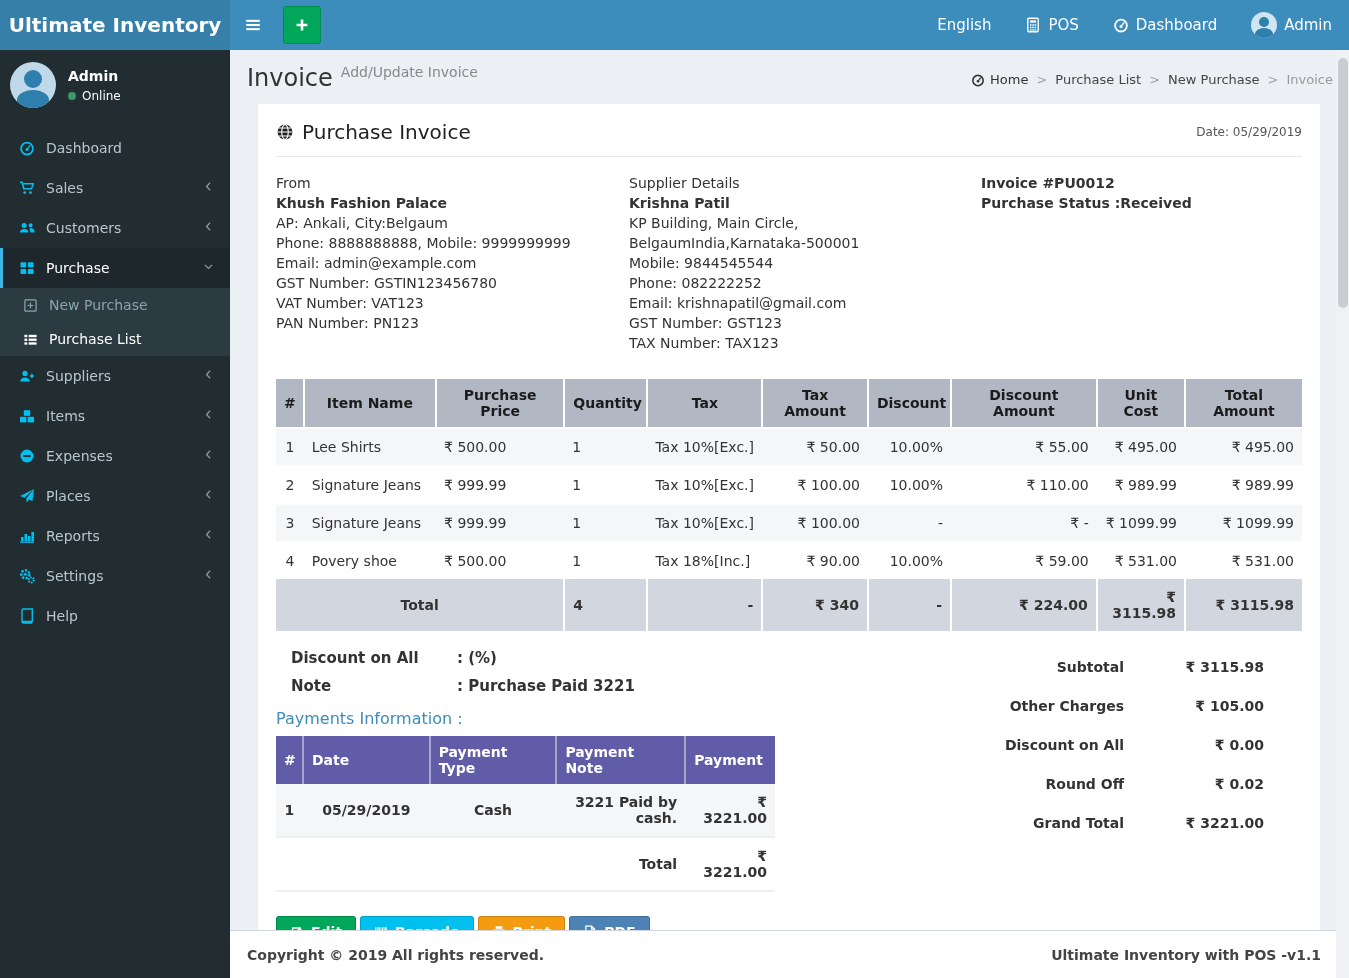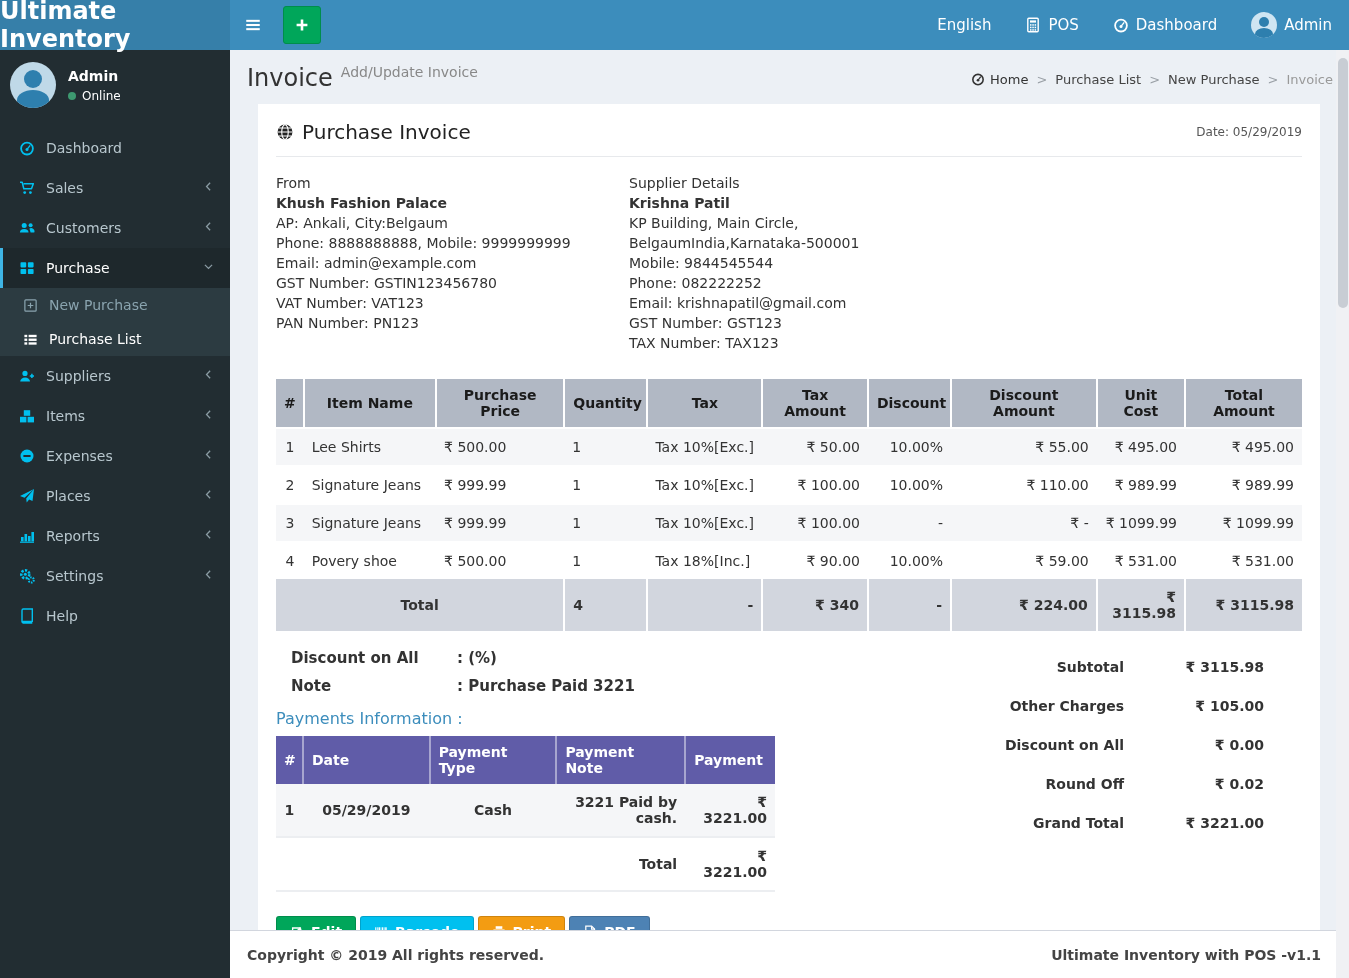--- a/index.html
+++ b/index.html
@@ -3,21 +3,21 @@
 <meta charset="utf-8">
 <style>
   * { margin:0; padding:0; box-sizing:border-box; }
   html,body { width:1349px; height:978px; overflow:hidden; }
   body { font-family:"DejaVu Sans","Liberation Sans",sans-serif; font-size:14px; color:#333;
          background:var(--contentbg); }
   .app { position:relative; width:1349px; height:978px; }
 
   
   .navbar { position:absolute; top:0; left:0; right:0; height:50px; background:var(--navbar); z-index:5; display:flex; }
-  .brand { width:230px; height:50px; background:var(--logobg); color:#fff; font-size:24px; font-weight:bold;
+  .brand { width:230px; height:50px; background:var(--logobg); color:#fff; font-size:20px; font-weight:bold;
            display:flex; align-items:center; justify-content:center; }
   .nav-left { display:flex; align-items:center; }
   .hamburger { width:45px; height:50px; display:flex; align-items:center; justify-content:center; cursor:pointer; color:#fff; }
   .add-btn { width:38px; height:38px; margin-left:8px; background:var(--green); border:1px solid #008d4c; border-radius:3px;
              display:flex; align-items:center; justify-content:center; cursor:pointer; }
   .nav-right { margin-left:auto; display:flex; align-items:center; color:#fff; }
   .nav-item { display:flex; align-items:center; gap:7px; padding:0 17px; height:50px; cursor:pointer; font-size:15px; }
   .nav-item svg { display:block; }
   .nav-avatar { width:26px; height:26px; border-radius:50%; overflow:hidden; background:#cfe5f2; position:relative; }
 
@@ -38,21 +38,21 @@
   .submenu-item { display:flex; align-items:center; gap:11px; padding:9px 15px 9px 22px; color:#8aa4af; cursor:pointer; font-size:14px; }
   .submenu-item.active { color:#fff; }
   .submenu-item .mi-icon { width:16px; display:flex; justify-content:center; }
 
   
   .content { position:absolute; left:230px; top:50px; right:0; bottom:0; background:var(--contentbg); overflow:hidden; }
   .content-header { padding:14px 16px 10px 17px; display:flex; align-items:flex-start; }
   .page-title { font-size:24px; color:#333; }
   .page-subtitle { font-size:14px; color:#888; margin-left:8px; }
   .breadcrumb { margin-left:auto; display:flex; align-items:center; gap:8px; font-size:13px; color:#444; padding-top:8px; }
-  .breadcrumb .bc-link { cursor:pointer; display:flex; align-items:flex-start; gap:5px; }
+  .breadcrumb .bc-link { cursor:pointer; display:flex; align-items:center; gap:5px; }
   .breadcrumb .sep { color:#9aa0a6; }
   .breadcrumb .bc-current { color:#999; }
 
   .card { background:#fff; margin:2px 29px 0 28px; padding:16px 18px 20px 18px; min-height:795px; }
   .card-titlebar { display:flex; align-items:center; padding-bottom:12px; border-bottom:1px solid #e7e9ec; }
   .card-title { font-size:20px; color:#222; display:flex; align-items:center; gap:8px; }
   .card-date { margin-left:auto; font-size:12px; color:#555; }
 
   .info-cols { display:flex; padding:16px 0 26px 0; }
   .info-col { line-height:20px; font-size:14px; color:#333; }
@@ -482,20 +482,24 @@
         </div>
         <div class="info-col col-supplier">
           <div class="info-head">Supplier Details</div>
           <div class="info-name">Krishna Patil</div>
           <div class="addr">KP Building, Main Circle, BelgaumIndia,Karnataka-500001</div>
           <div>Mobile: 9844545544</div>
           <div>Phone: 082222252</div>
           <div>Email: krishnapatil@gmail.com</div>
           <div>GST Number: GST123</div>
           <div>TAX Number: TAX123</div>
+        </div>
+        <div class="info-col col-meta">
+          <div>Invoice #PU0012</div>
+          <div>Purchase Status :Received</div>
         </div>
       </div>
 
       <table class="items-table">
         <colgroup>
           <col style="width:2.7%">
             <col style="width:12.9%">
             <col style="width:12.5%">
             <col style="width:8.1%">
             <col style="width:11.2%">

